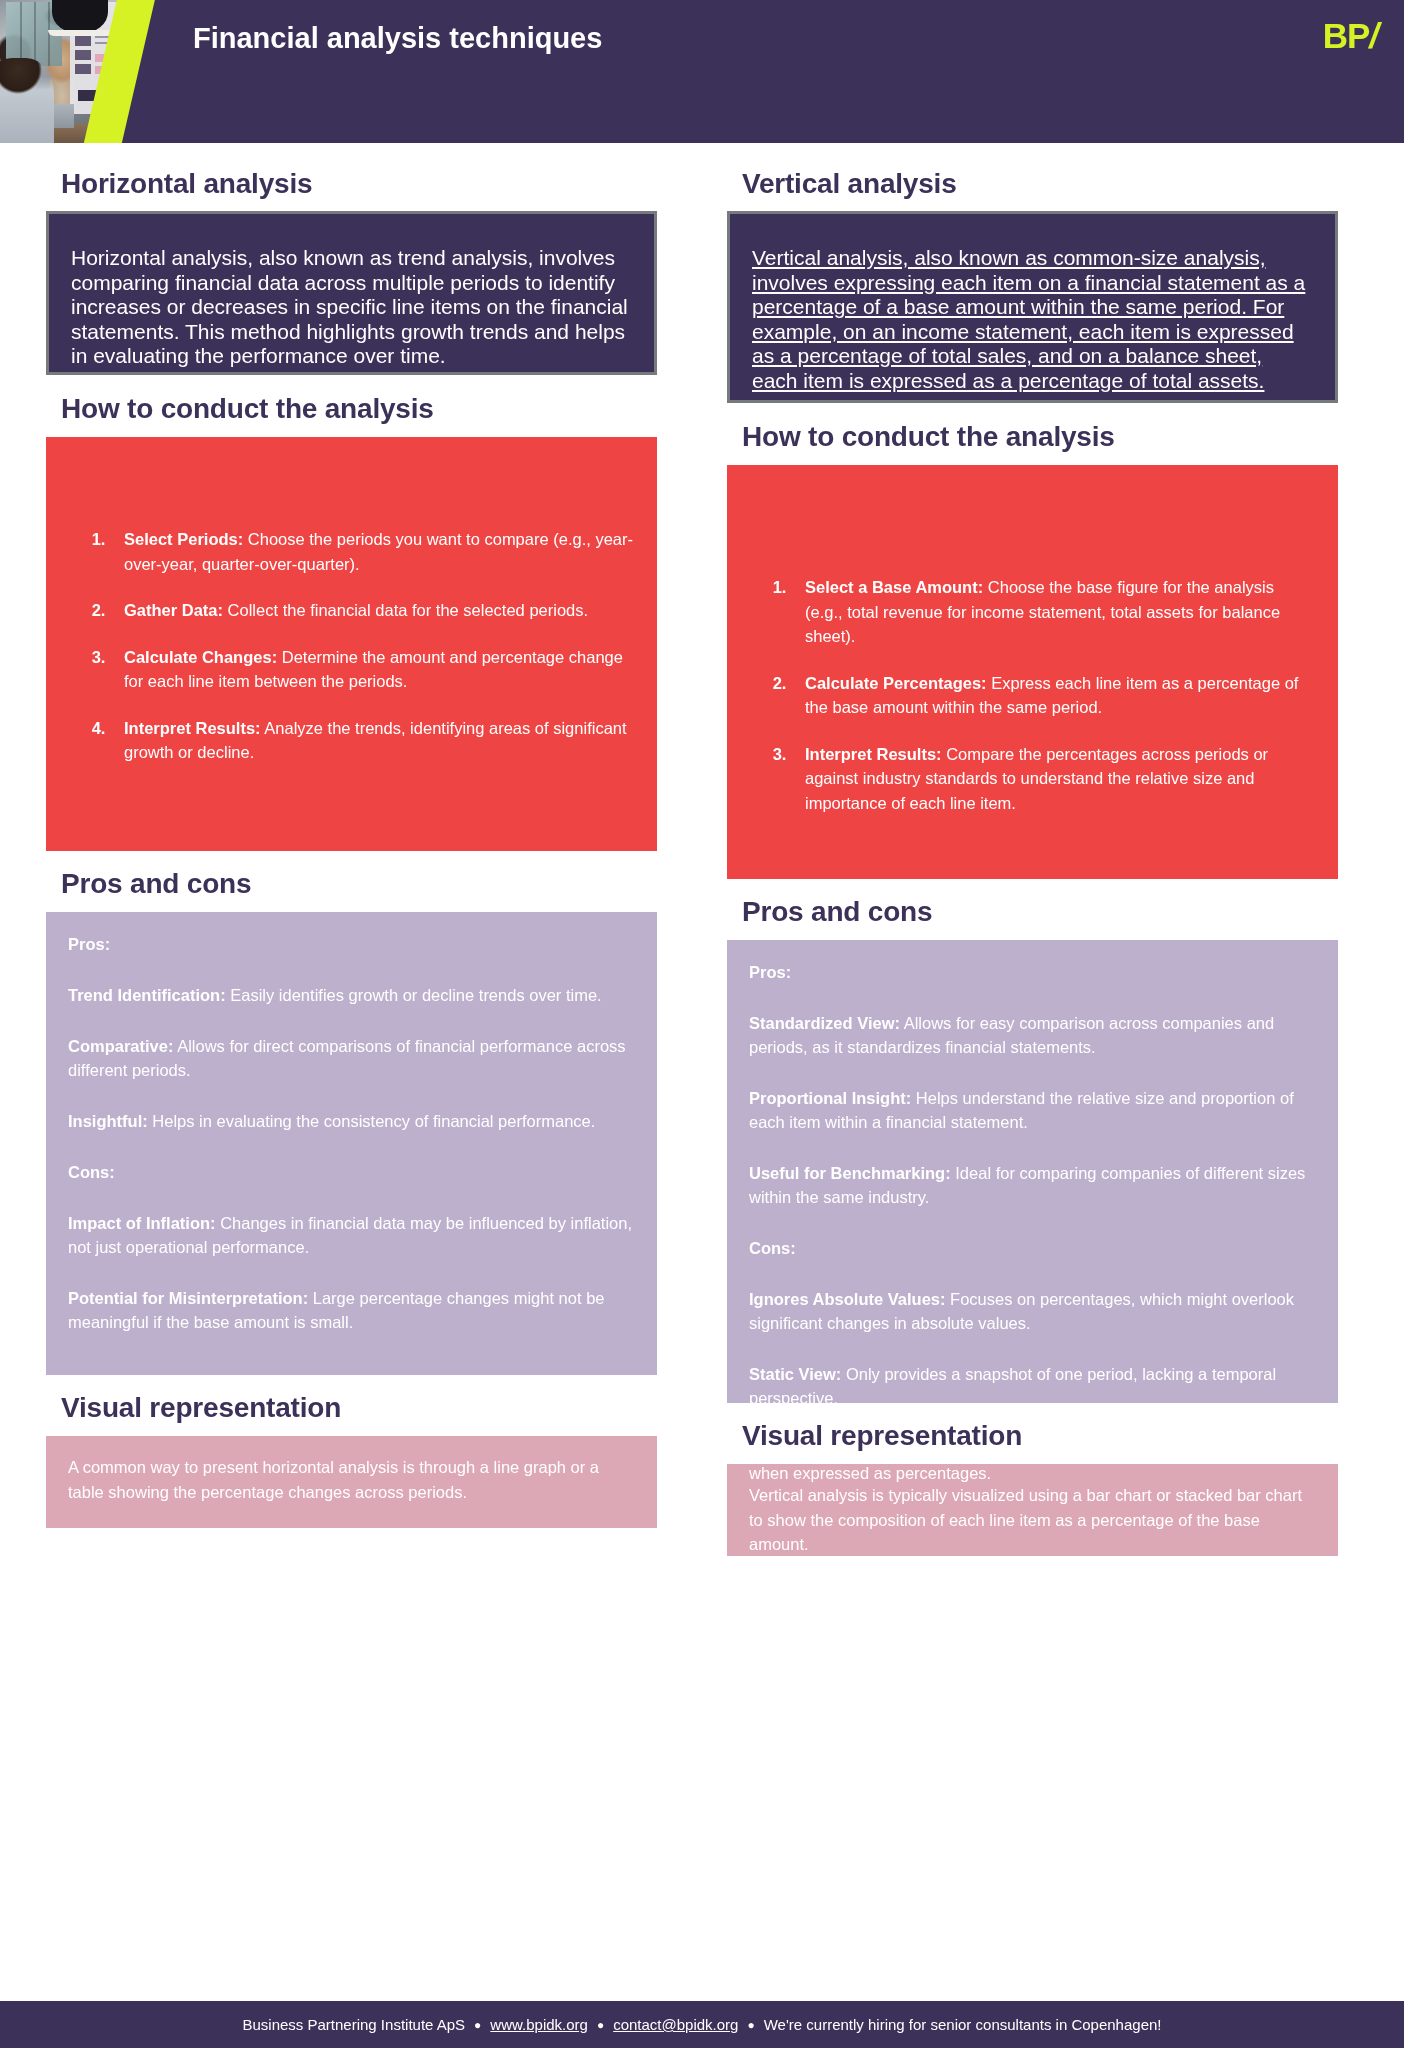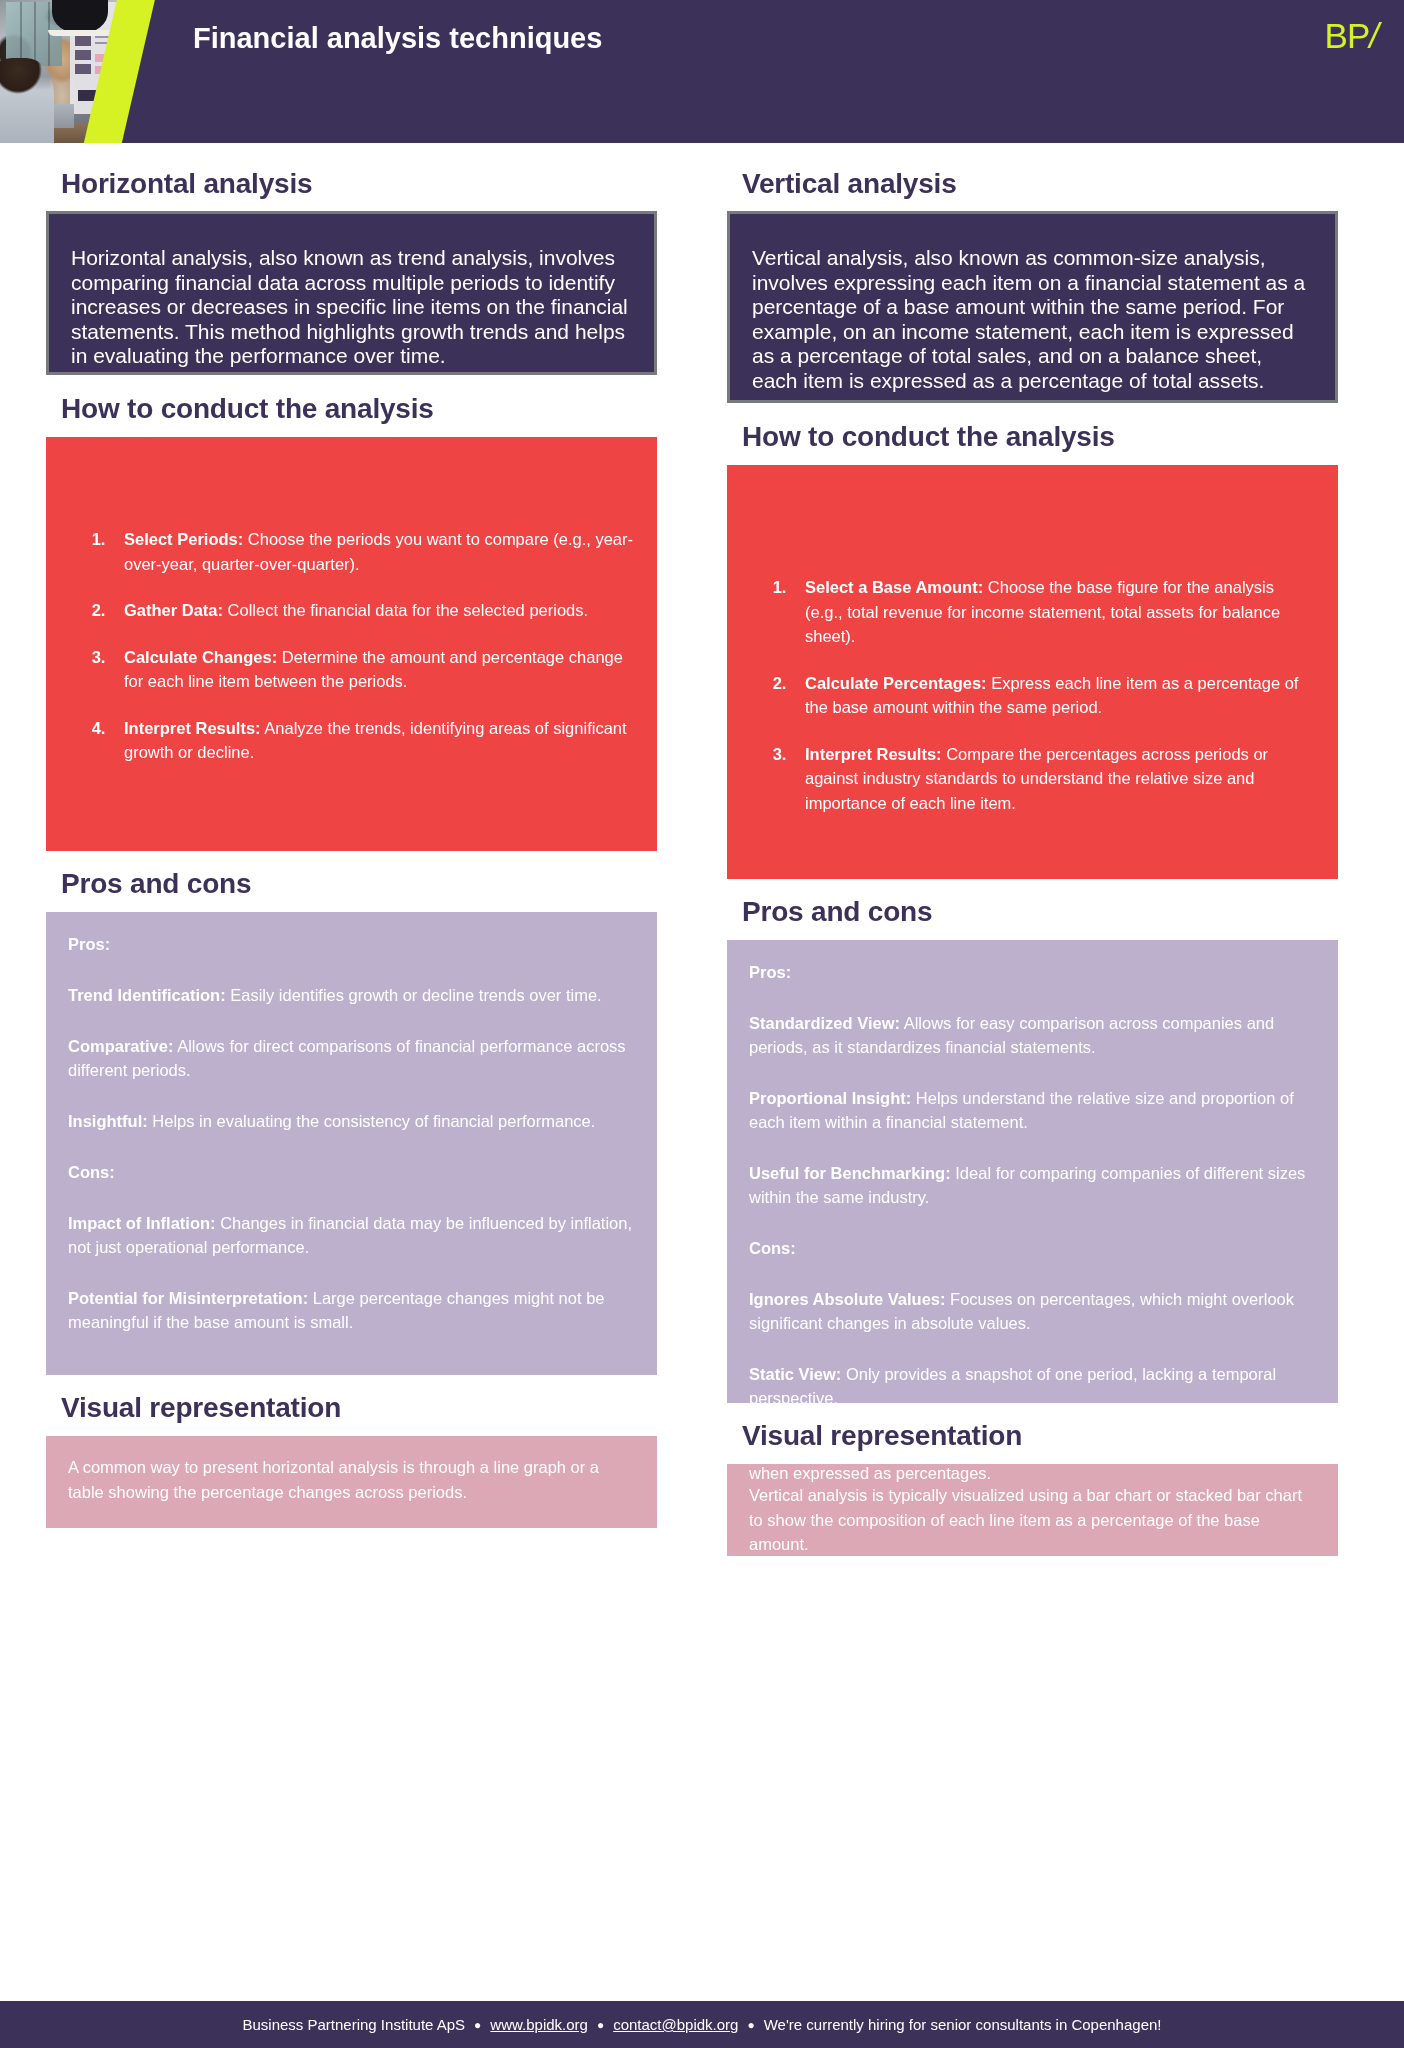--- a/index.html
+++ b/index.html
@@ -137,21 +137,21 @@
     font-weight: bold;
     line-height: 34px;
     margin: 7px 0 0 3px;
     white-space: nowrap;
   }
   .logo {
     position: absolute;
     right: 26px; top: 16px;
     color: #d6f225;
     font-size: 35px;
-    font-weight: normal;
+    font-weight: bold;
     letter-spacing: -1px;
   }
   .logo em { font-style: italic; }
 
   
   .content {
     position: relative;
     width: 1404px;
     padding: 0 46px;
   }
@@ -177,21 +177,21 @@
   
   .box-intro {
     background: #3c3159;
     border: 3px solid #777a7c;
     color: #ffffff;
     font-size: 21px;
     line-height: 24.5px;
     padding: 32px 22px 30px 22px;
   }
   .box-intro.left  { height: 164px; }
-  .box-intro.right { height: 192px; }
+  .box-intro.right { height: 192px; text-decoration: underline; }
 
   
   .box-steps {
     background: #ef4444;
     color: #ffffff;
     padding: 0 24px;
     position: relative;
   }
   .box-steps.left  { height: 414px; }
   .box-steps.right { height: 414px; }

